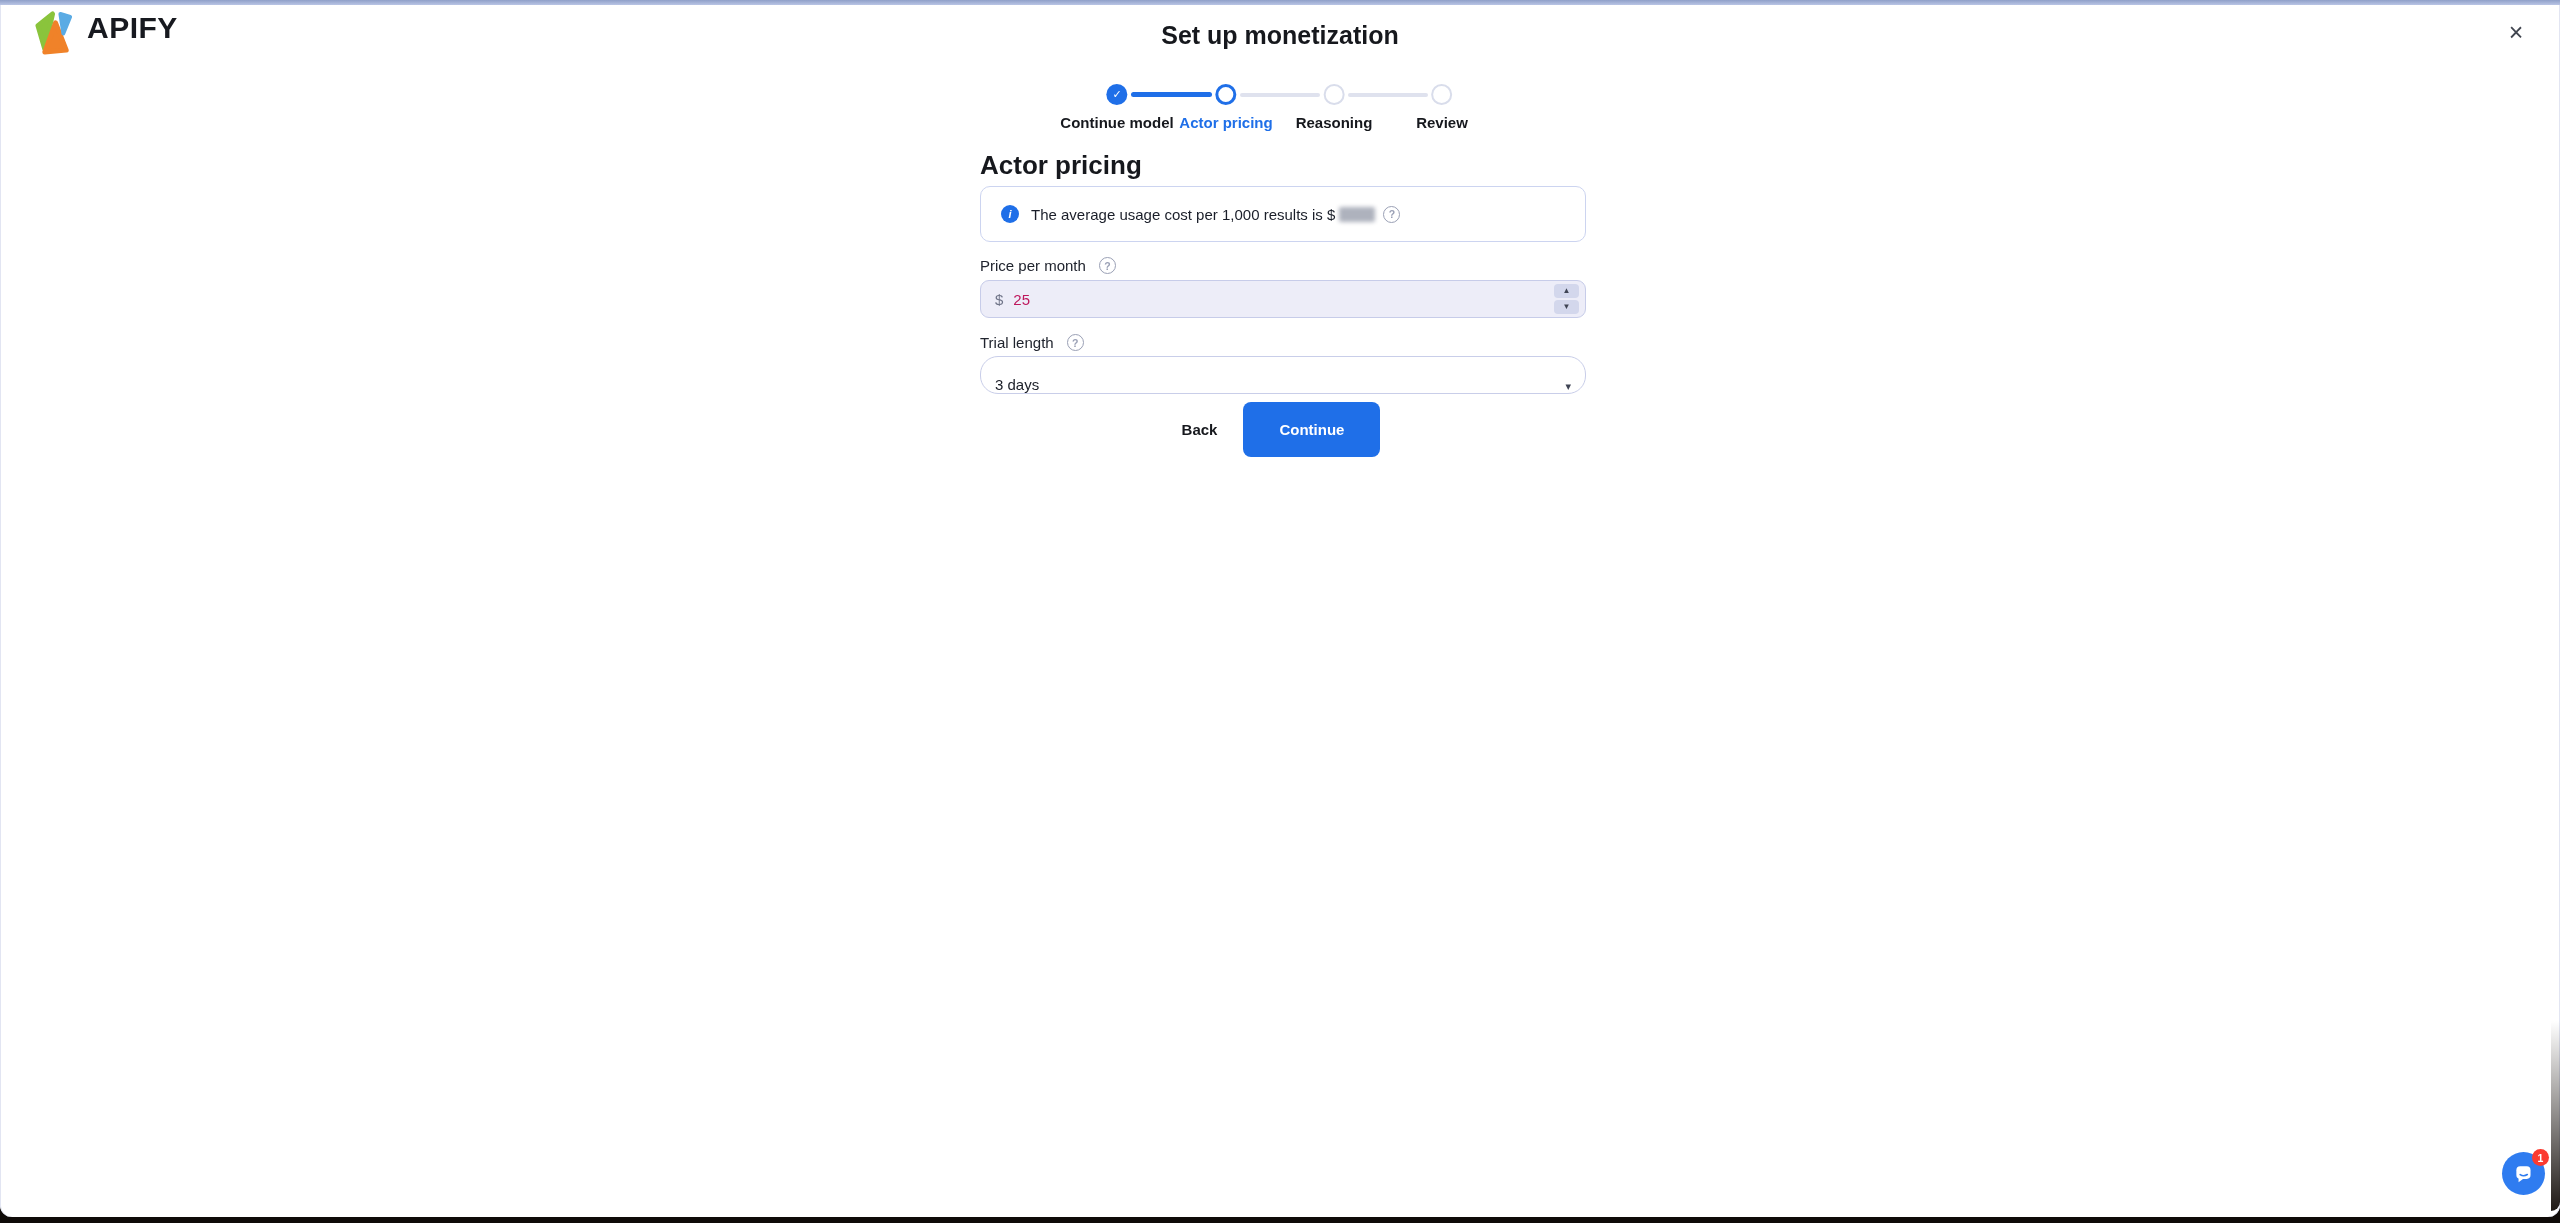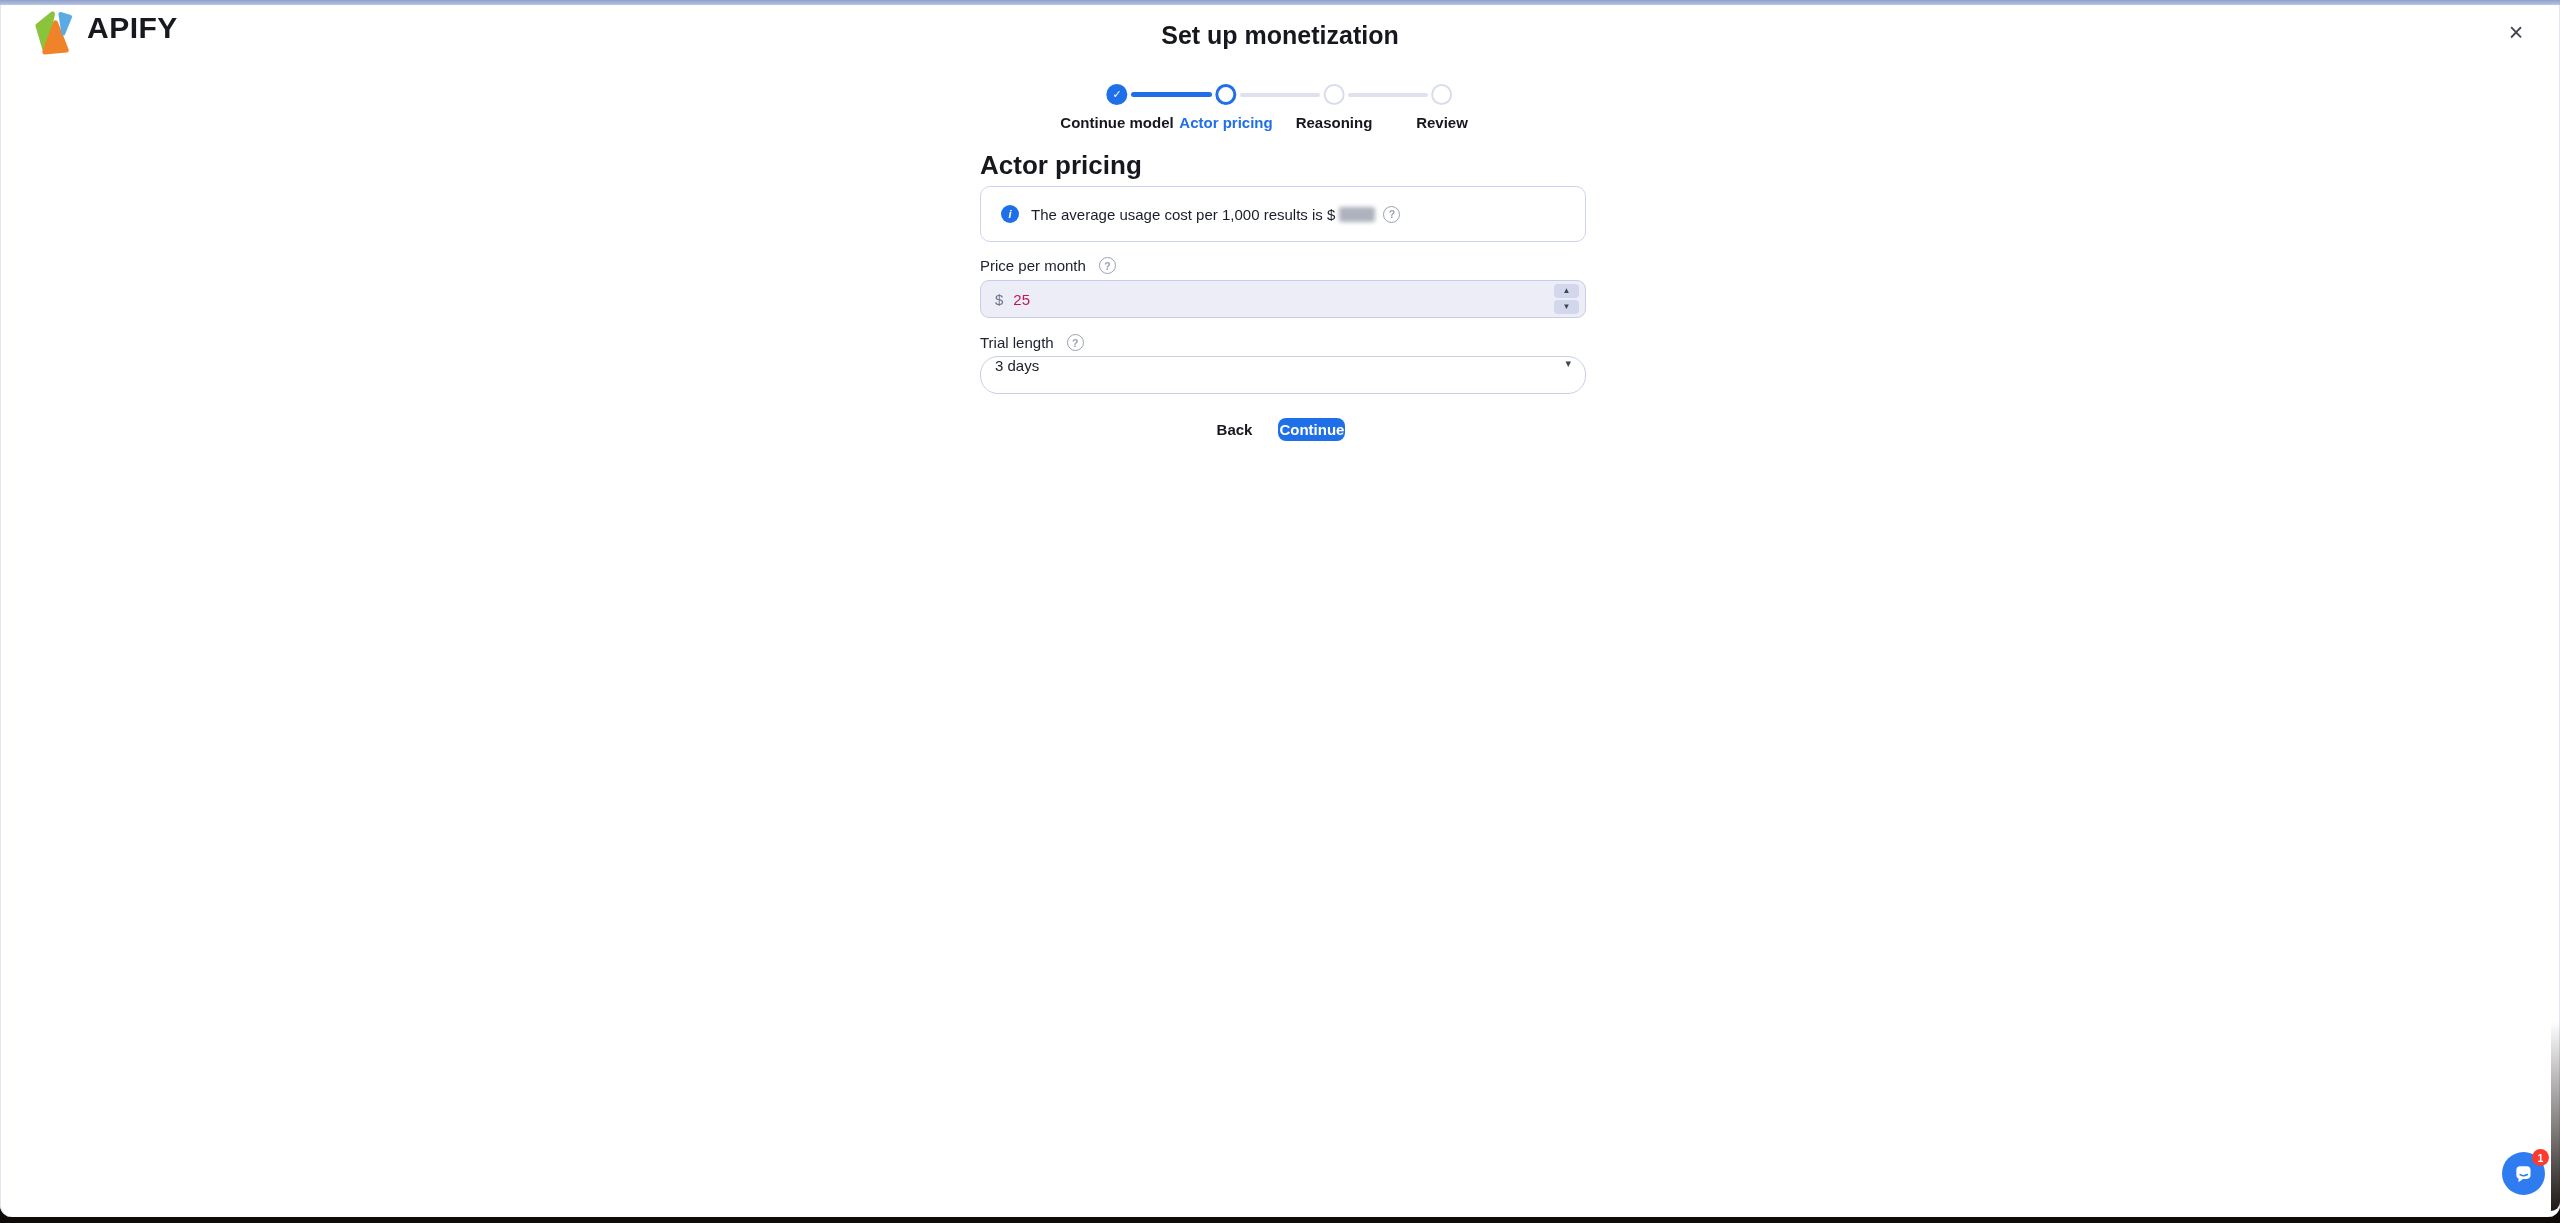--- a/index.html
+++ b/index.html
@@ -88,33 +88,33 @@
   }
   .spinners { display:flex; flex-direction:column; gap:2px; }
   .spin-btn {
     width:25px; height:14px; background:#d3d7ec; border-radius:4px;
     display:flex; align-items:center; justify-content:center;
     font-size:8px; color:#3f4454; cursor:pointer; line-height:1;
   }
   .select-field {
     position:absolute; top:356px; left:0; right:0; height:38px;
     background:#fff; border:1px solid #c9cee9; border-radius:18px;
-    display:flex; align-items:flex-start; justify-content:space-between;
+    display:flex; align-items:flex-end; justify-content:space-between;
     padding:0 14px; cursor:pointer;
   }
   .select-value { font-size:15px; color:#1b1e27; }
   .caret { font-size:11px; color:#3f4454; }
   .actions {
     position:absolute; top:410px; left:0; right:4px; height:38px;
     display:flex; align-items:center; justify-content:center; gap:26px;
   }
   .back-btn { font-size:15px; font-weight:600; color:#16181d; cursor:pointer; }
   .continue-btn {
     background:var(--accent); color:#fff; font-size:15px; font-weight:600;
-    border:none; border-radius:8px; height:23px; padding:0 1px; cursor:pointer;
+    border:none; border-radius:8px; height:55px; padding:0 36px; cursor:pointer;
     font-family:inherit;
   }
   
   .chat-widget { position:absolute; left:2502px; top:1152px; width:43px; height:43px; cursor:pointer; }
   .chat-circle {
     width:43px; height:43px; border-radius:50%; background:var(--chat-blue);
     display:flex; align-items:center; justify-content:center;
   }
   .chat-badge {
     position:absolute; left:30px; top:-3px; width:17px; height:17px; border-radius:50%;

